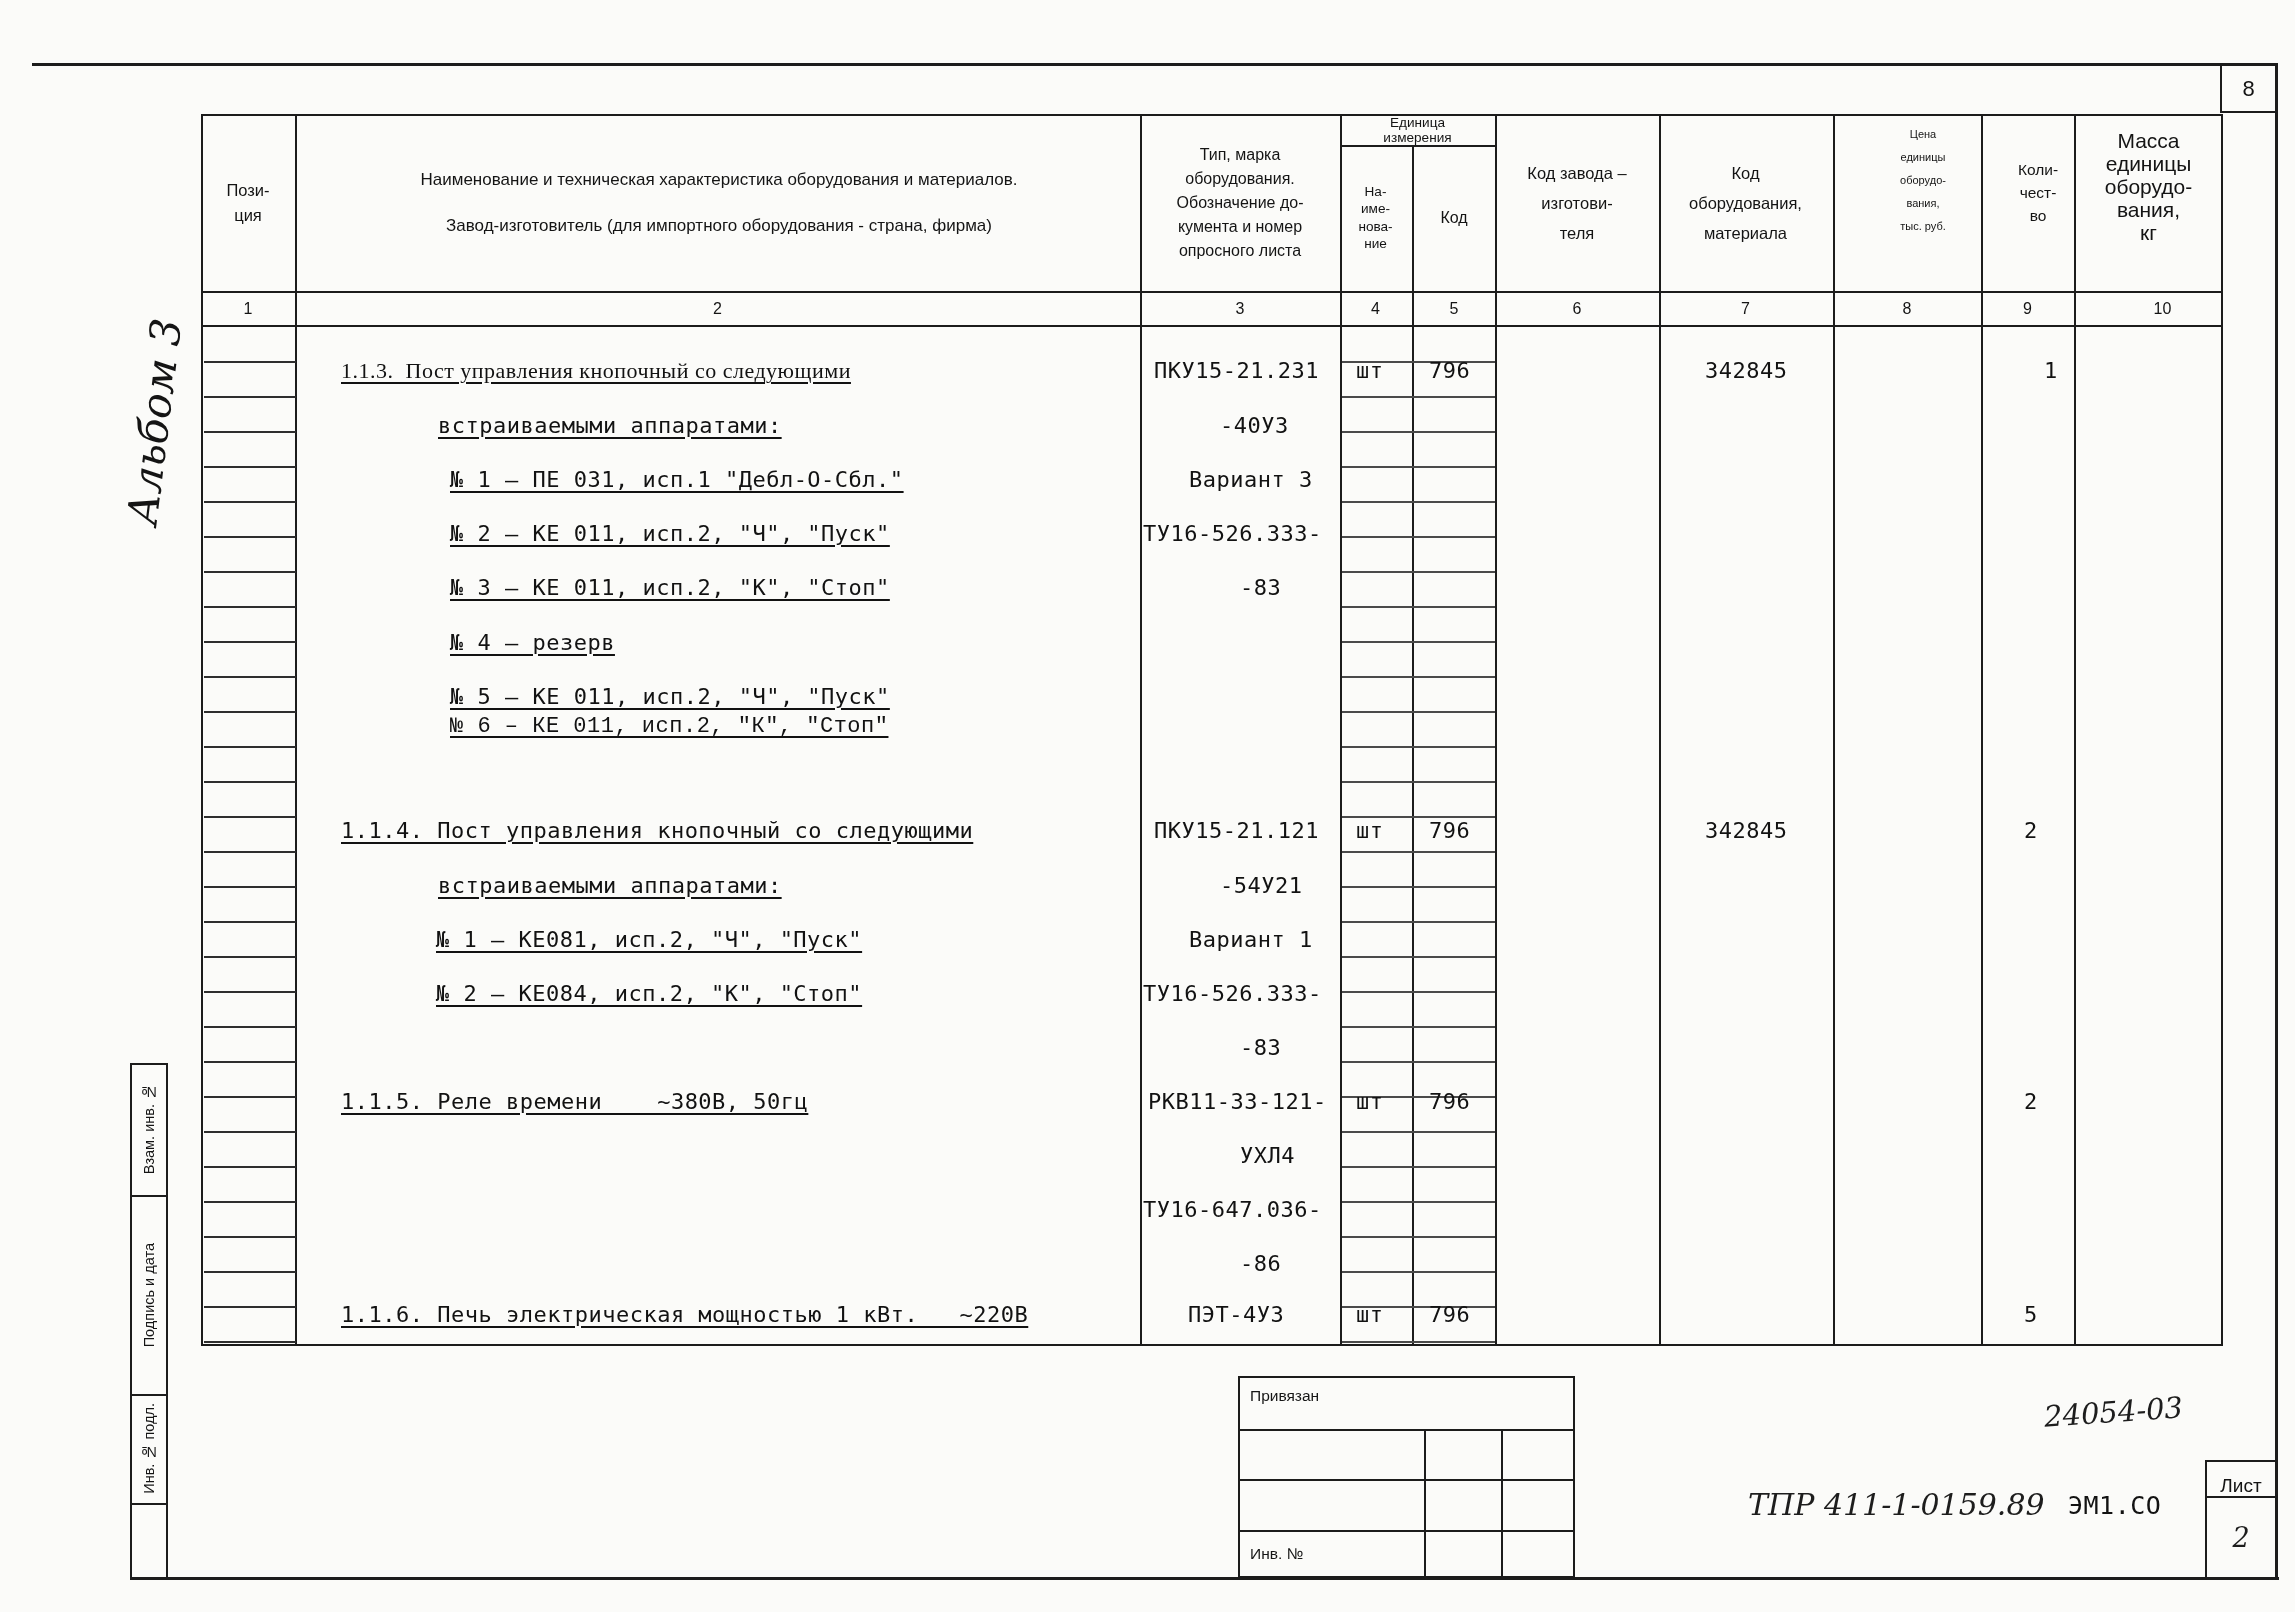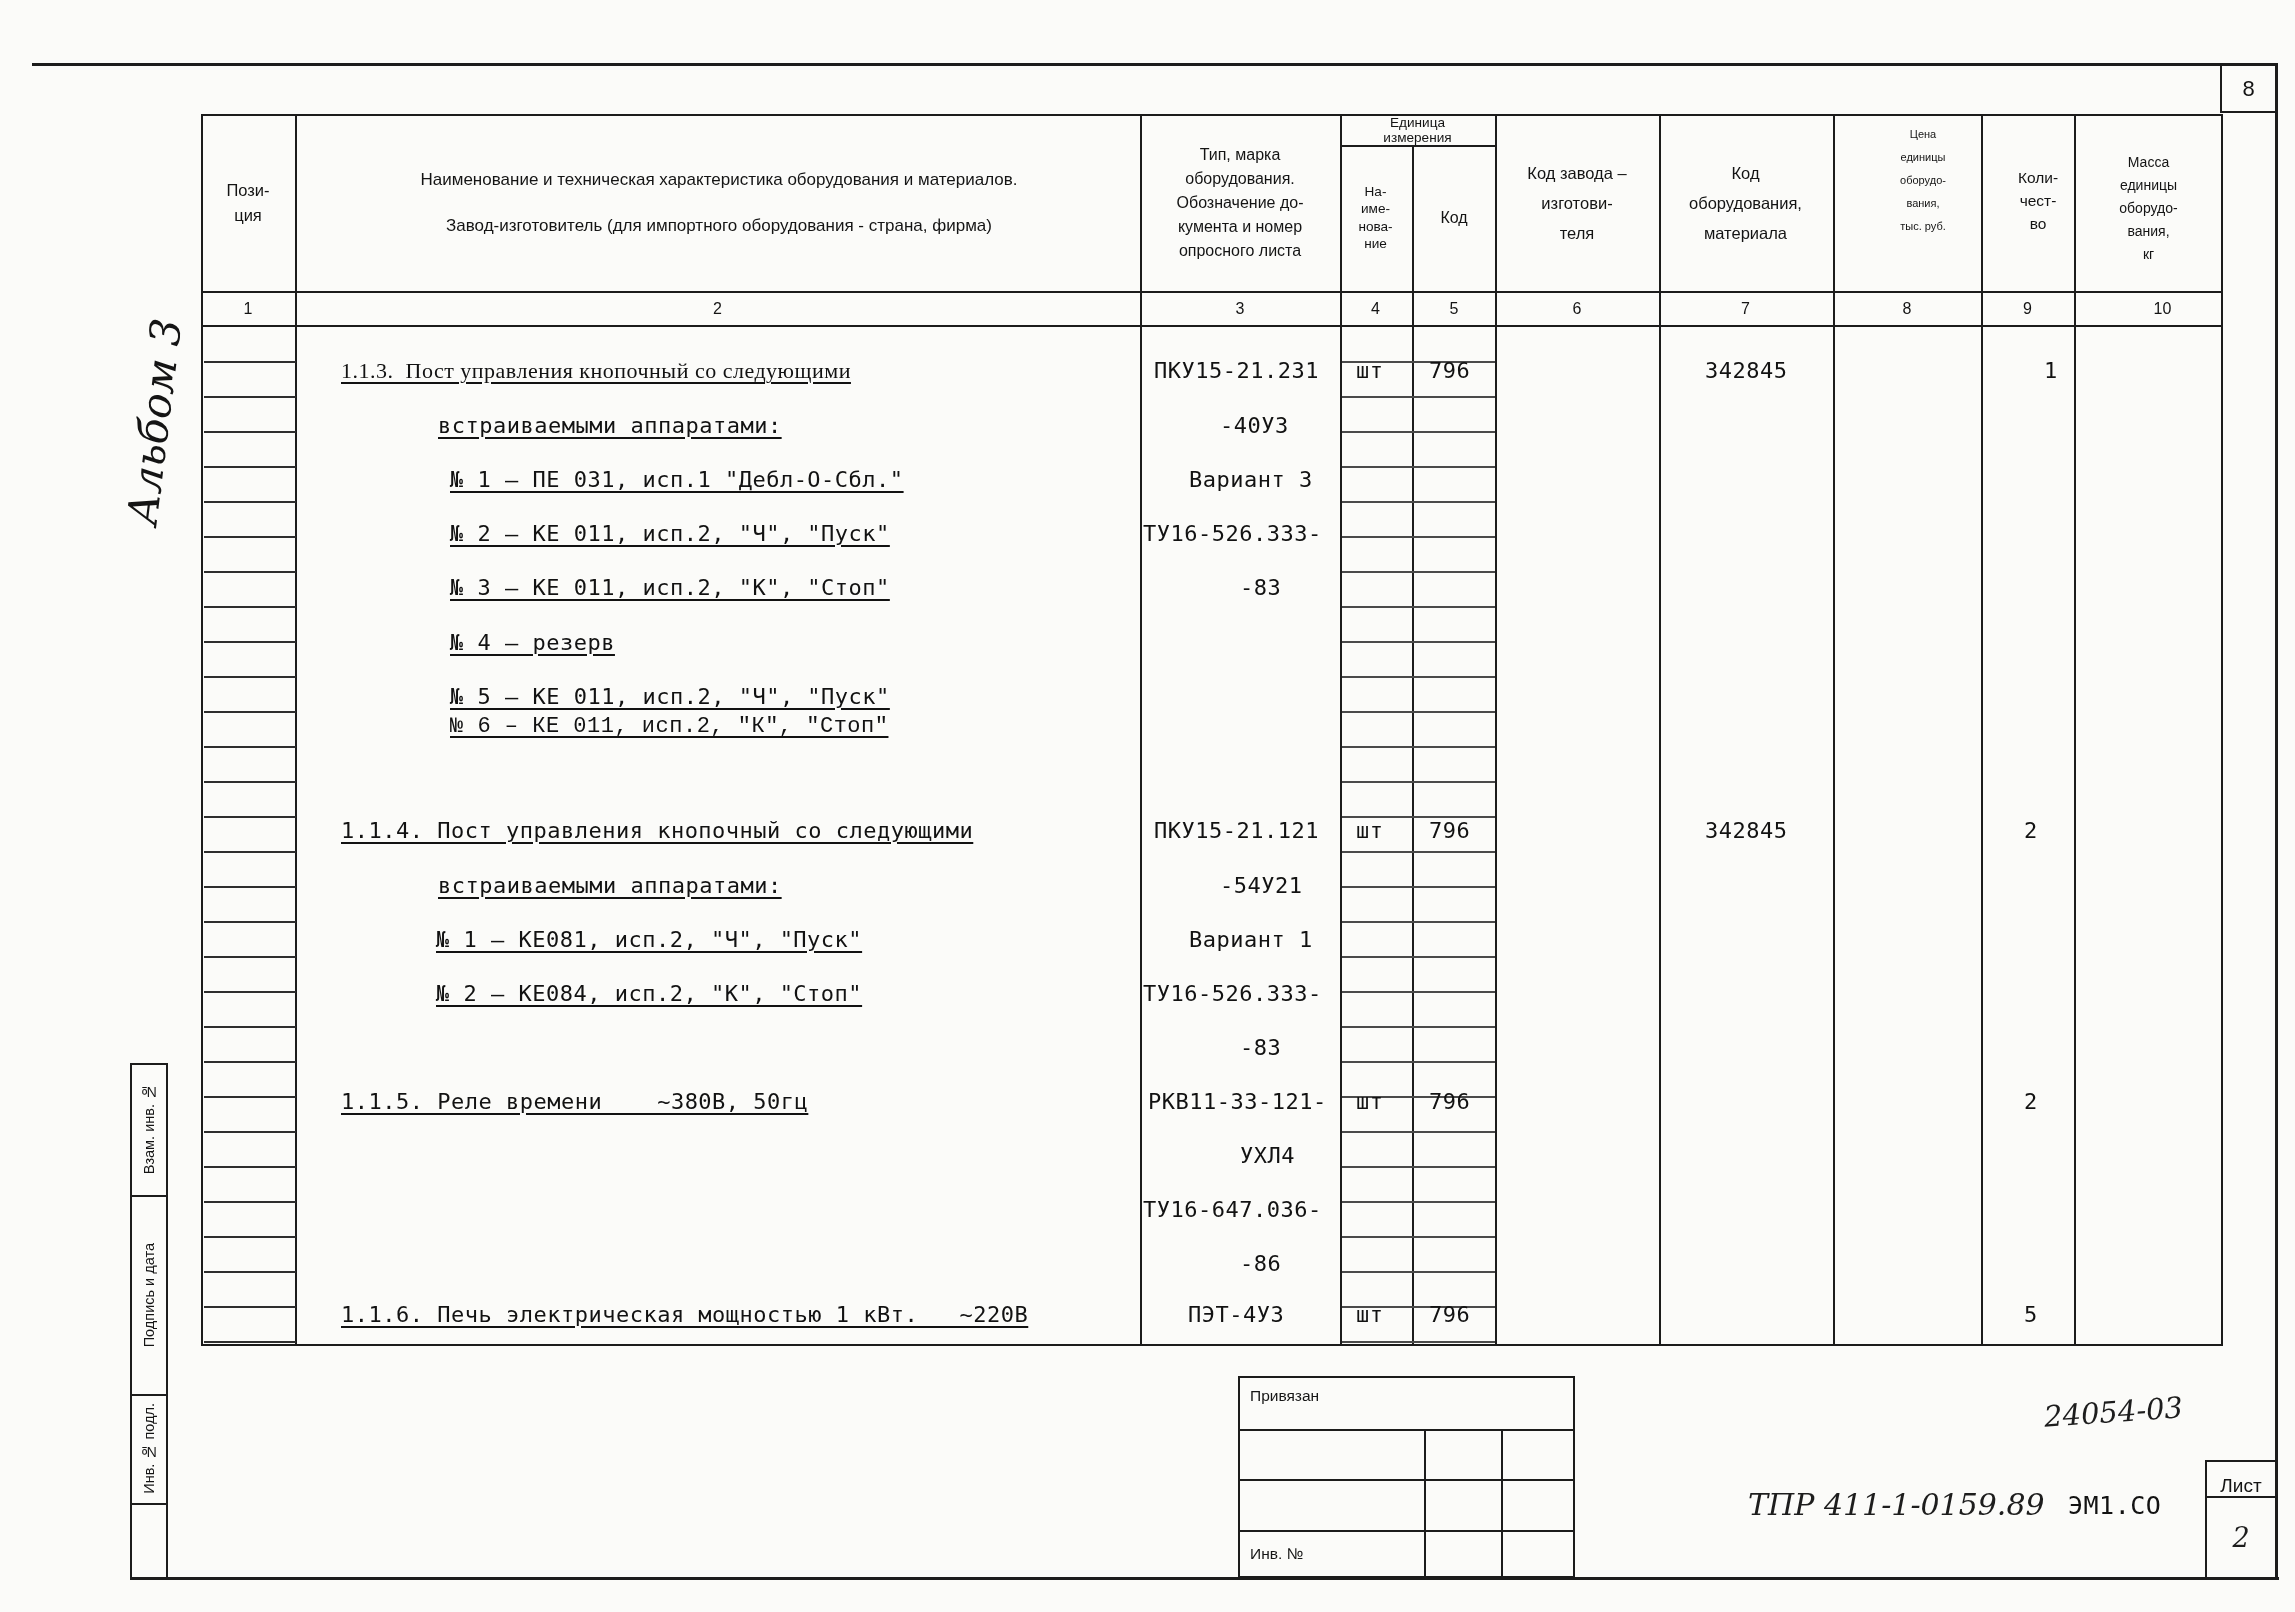--- a/index.html
+++ b/index.html
@@ -113,24 +113,24 @@
 изготови-
 теля</div>
 <div class="hdr" style="left:1659px;top:114px;width:173px;height:177px;font-size:16.5px;line-height:30px;">Код
 оборудования,
 материала</div>
 <div class="hdr" style="left:1833px;top:114px;width:148px;height:133px;font-size:11px;line-height:23px;margin-left:16px;">Цена
 единицы
 оборудо-
 вания,
 тыс. руб.</div>
-<div class="hdr" style="left:1981px;top:112px;width:114px;height:177px;font-size:15.5px;line-height:23px;">Коли-
+<div class="hdr" style="left:1981px;top:104px;width:114px;height:177px;font-size:15.5px;line-height:23px;">Коли-
 чест-
 во</div>
-<div class="hdr" style="left:2074px;top:126px;width:149px;height:164px;font-size:14px;line-height:23px;">Масса
+<div class="hdr" style="left:2074px;top:104px;width:149px;height:164px;font-size:21px;line-height:23px;">Масса
 единицы
 оборудо-
 вания,
 кг</div>
 
 <div class="hdr" style="left:201px;top:291px;width:94px;height:35px;font-size:16px;">1</div>
 <div class="hdr" style="left:295px;top:291px;width:845px;height:35px;font-size:16px;">2</div>
 <div class="hdr" style="left:1140px;top:291px;width:200px;height:35px;font-size:16px;">3</div>
 <div class="hdr" style="left:1340px;top:291px;width:71px;height:35px;font-size:16px;">4</div>
 <div class="hdr" style="left:1412px;top:291px;width:84px;height:35px;font-size:16px;">5</div>

